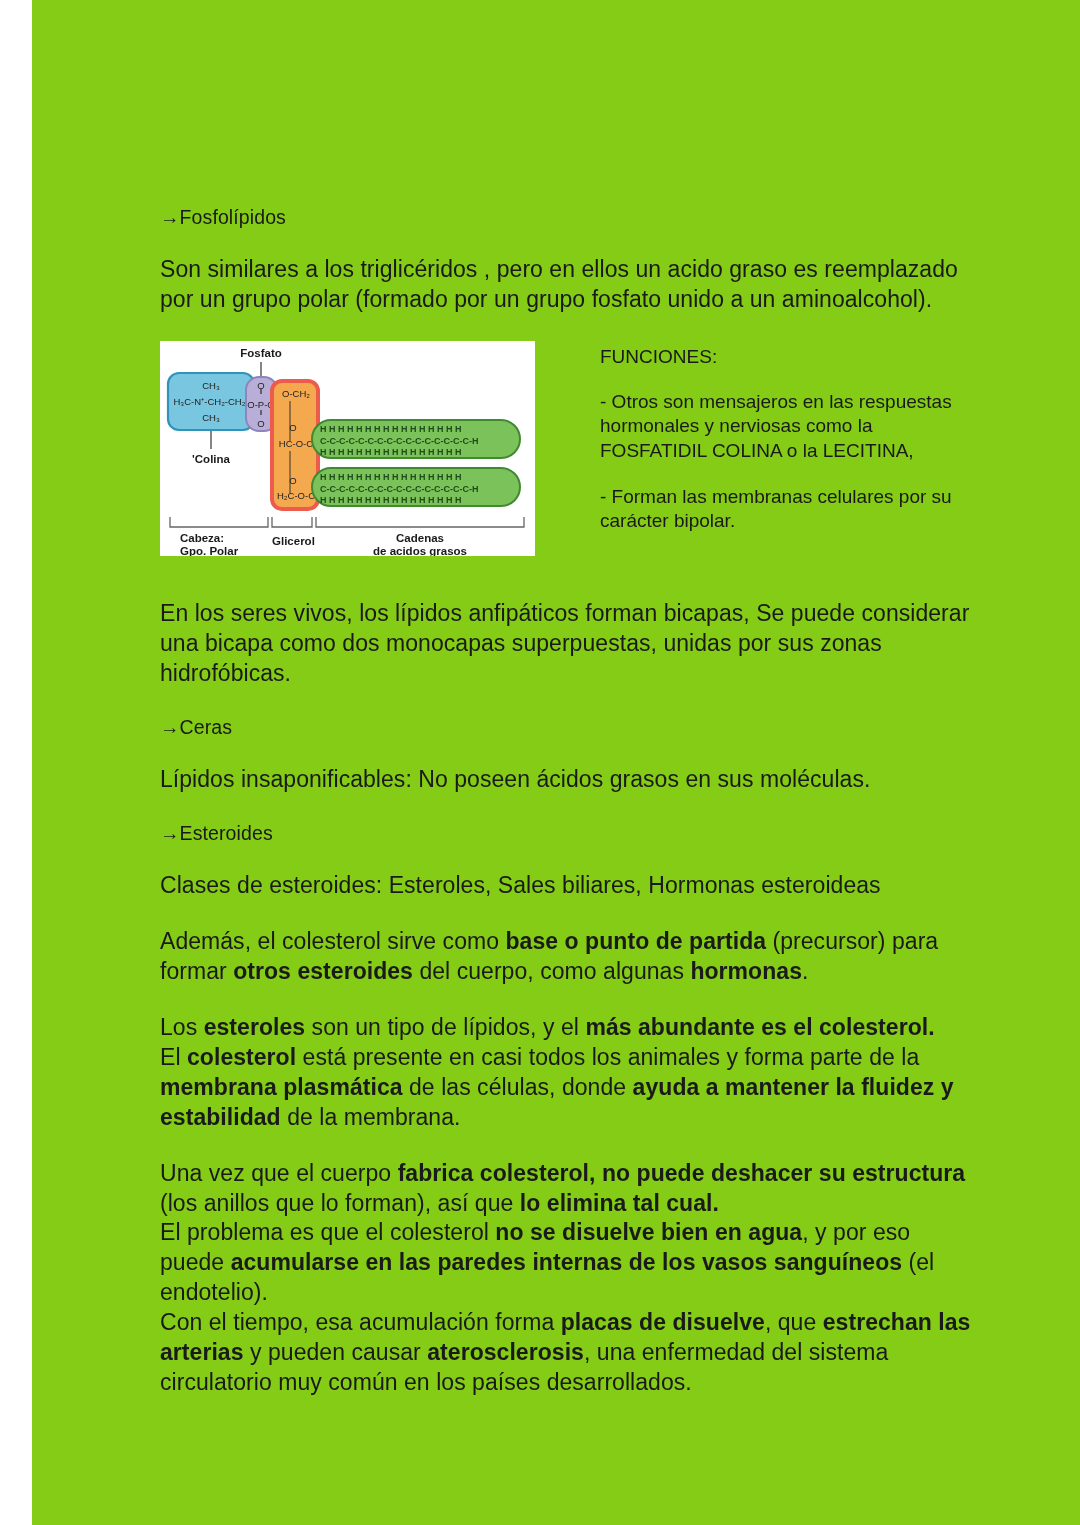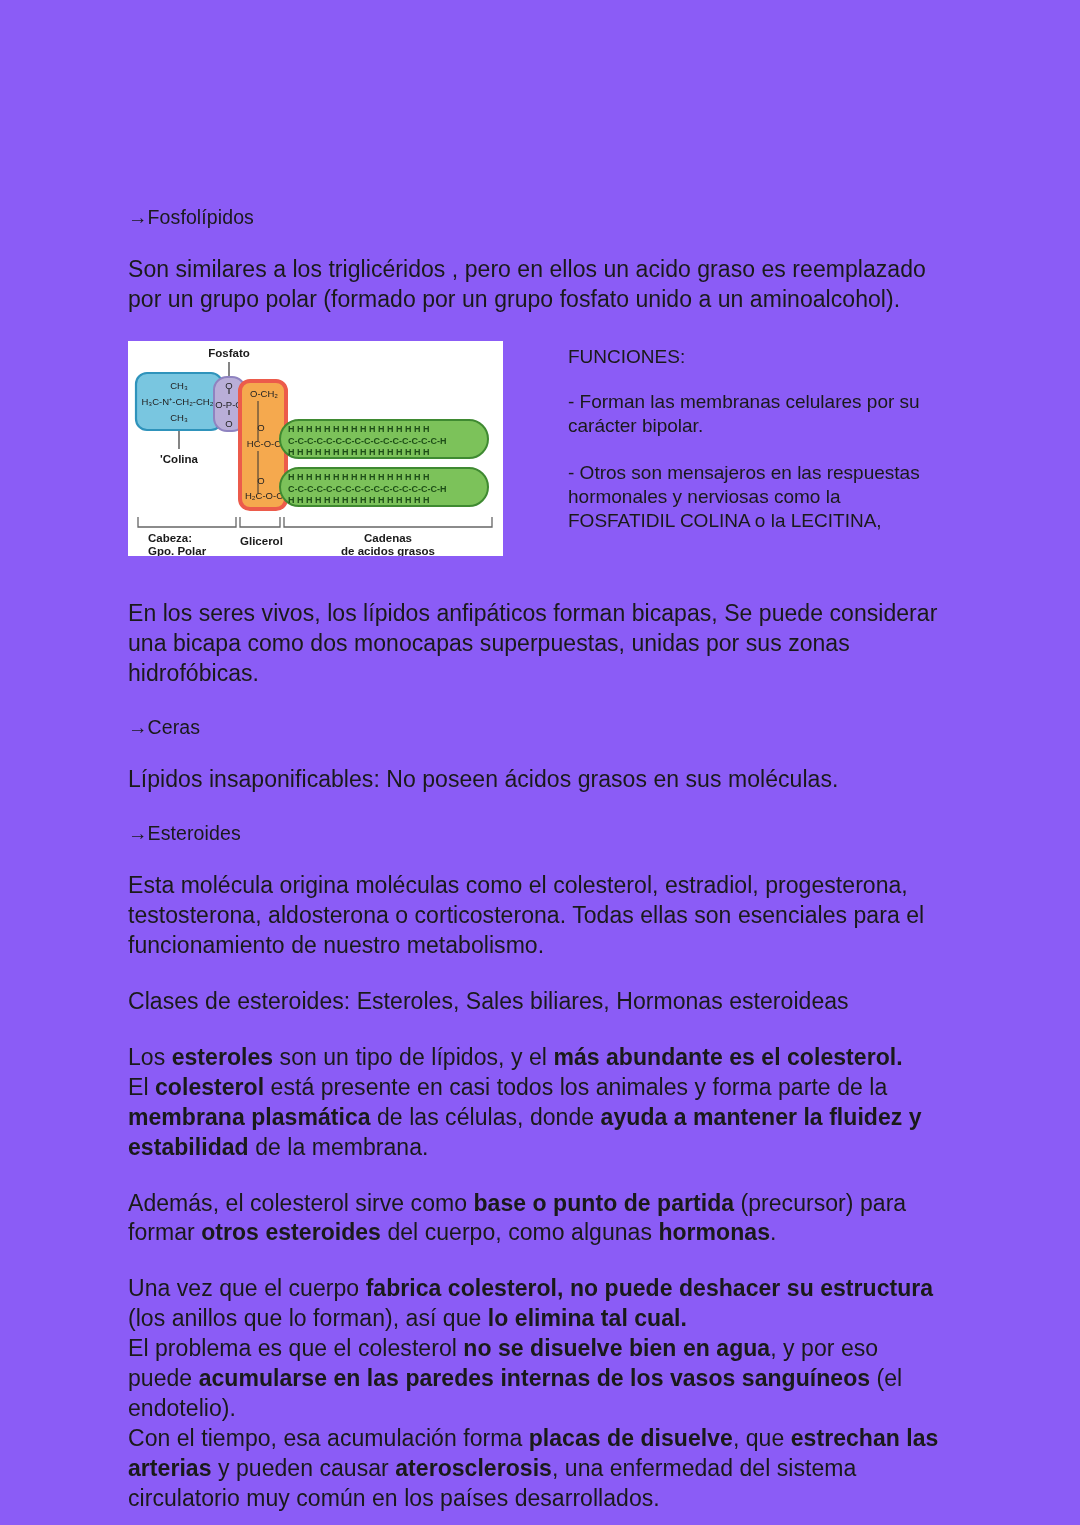--- a/index.html
+++ b/index.html
@@ -12,21 +12,22 @@
     height: 1525px;
     position: relative;
     font-family: "Liberation Sans", sans-serif;
     color: #1a1a1a;
     overflow: hidden;
   }
 
   .page {
     position: absolute;
     inset: 0;
-    background: #8b5cf6;
+    background: #84cc16;
+    margin-left: 32px;
   }
 
   .content {
     position: absolute;
     left: 128px;
     top: 205px;
     width: 812px;
   }
 
   h2.heading {
@@ -149,48 +150,47 @@
             <text x="20" y="214">Gpo. Polar</text>
             <text x="112" y="204">Glicerol</text>
             <text x="260" y="201" text-anchor="middle">Cadenas</text>
             <text x="260" y="214" text-anchor="middle">de acidos grasos</text>
           </g>
         </svg>
       </div>
 
       <div class="funciones">
         <div class="fn-title">FUNCIONES:</div>
+        <div class="fn-item">- Otros son mensajeros en las respuestas hormonales y nerviosas como la FOSFATIDIL COLINA o la LECITINA,</div>
         <div class="fn-item">- Forman las membranas celulares por su carácter bipolar.</div>
-        <div class="fn-item">- Otros son mensajeros en las respuestas hormonales y nerviosas como la FOSFATIDIL COLINA o la LECITINA,</div>
       </div>
     </div>
 
     <p class="para">En los seres vivos, los lípidos anfipáticos forman bicapas, Se puede considerar una bicapa como dos monocapas superpuestas, unidas por sus zonas hidrofóbicas.</p>
 
 
     <h2 class="heading">→Ceras</h2>
 
 
     <p class="para">
       <span class="u">Lípidos insaponificables:</span><span> No poseen ácidos grasos en sus moléculas.</span>
     </p>
 
     <h2 class="heading">→Esteroides</h2>
 
-    <p class="para">Esta molécula origina moléculas como el colesterol, estradiol, progesterona, testosterona, aldosterona o corticosterona. Todas ellas son esenciales para el funcionamiento de nuestro metabolismo.</p>
 
     <p class="para">Clases de esteroides: Esteroles, Sales biliares, Hormonas esteroideas</p>
 
     <p class="para">
-      <span>Los </span><span class="b">esteroles</span><span> son un tipo de lípidos, y el </span><span class="b">más abundante es el colesterol.</span><br>
-      <span>El </span><span class="b">colesterol</span><span> está presente en casi todos los animales y forma parte de la </span><span class="b">membrana plasmática</span><span> de las células, donde </span><span class="b">ayuda a mantener la fluidez y estabilidad</span><span> de la membrana.</span>
+      <span>Además, el colesterol sirve como </span><span class="b">base o punto de partida</span><span> (precursor) para formar </span><span class="b">otros esteroides</span><span> del cuerpo, como algunas </span><span class="b">hormonas</span><span>.</span>
     </p>
 
     <p class="para">
-      <span>Además, el colesterol sirve como </span><span class="b">base o punto de partida</span><span> (precursor) para formar </span><span class="b">otros esteroides</span><span> del cuerpo, como algunas </span><span class="b">hormonas</span><span>.</span>
+      <span>Los </span><span class="b">esteroles</span><span> son un tipo de lípidos, y el </span><span class="b">más abundante es el colesterol.</span><br>
+      <span>El </span><span class="b">colesterol</span><span> está presente en casi todos los animales y forma parte de la </span><span class="b">membrana plasmática</span><span> de las células, donde </span><span class="b">ayuda a mantener la fluidez y estabilidad</span><span> de la membrana.</span>
     </p>
 
     <p class="para">
       <span>Una vez que el cuerpo </span><span class="b">fabrica colesterol, no puede deshacer su estructura</span><span> (los anillos que lo forman), así que </span><span class="b">lo elimina tal cual.</span><br>
       <span>El problema es que el colesterol </span><span class="b">no se disuelve bien en agua</span><span>, y por eso puede </span><span class="b">acumularse en las paredes internas de los vasos sanguíneos</span><span> (el endotelio).</span><br>
       <span>Con el tiempo, esa acumulación forma </span><span class="b">placas de disuelve</span><span>, que </span><span class="b">estrechan las arterias</span><span> y pueden causar </span><span class="b">aterosclerosis</span><span>, una enfermedad del sistema circulatorio muy común en los países desarrollados.</span>
     </p>
 
   </div>
 </div>

